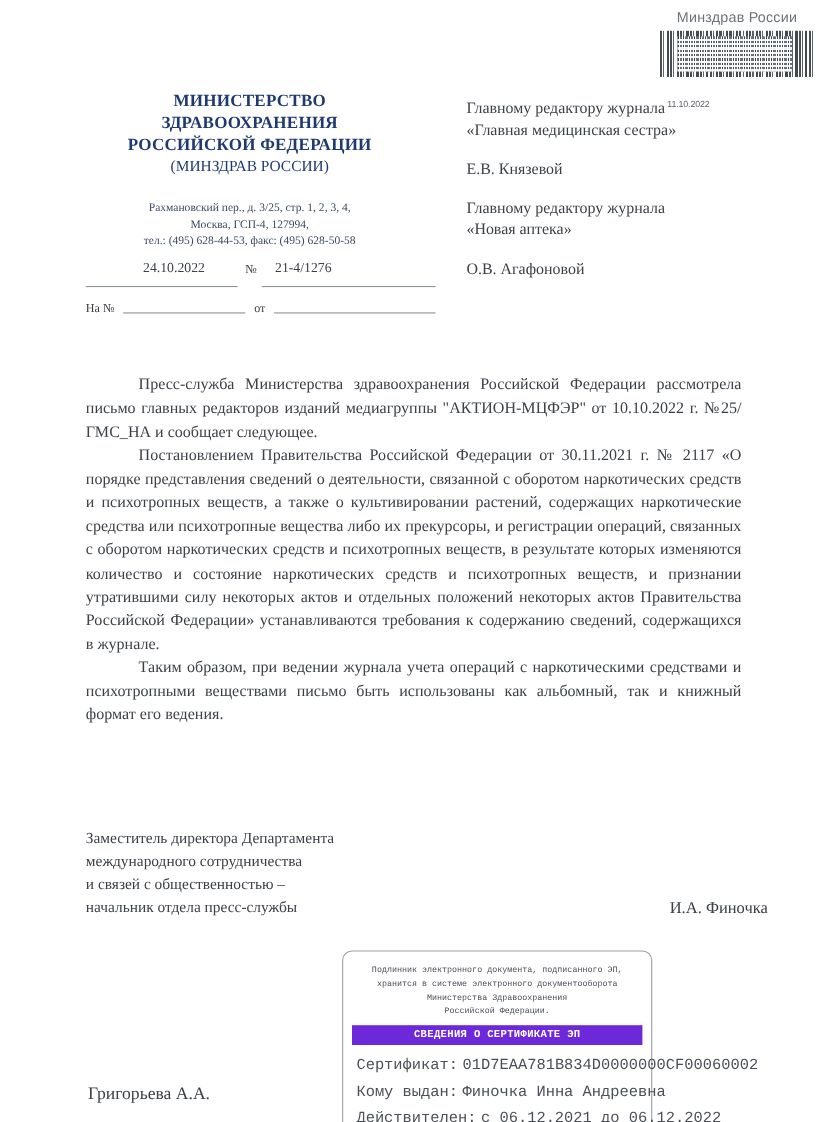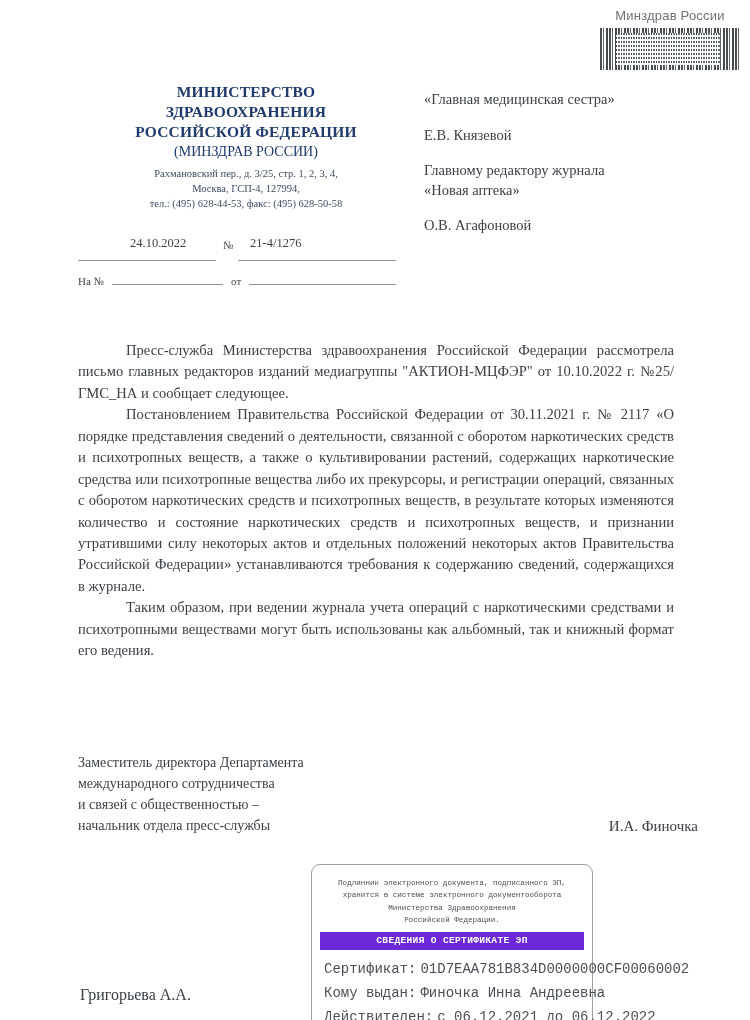--- a/index.html
+++ b/index.html
@@ -69,21 +69,21 @@
       repeating-linear-gradient(90deg,
         #3f444a 0px, #3f444a 1px,
         #ffffff 1px, #ffffff 2px,
         #6b7078 2px, #6b7078 4px,
         #ffffff 4px, #ffffff 5px);
   }
 
   
   .letterhead {
     position: absolute;
-    left: 90px;
+    left: 71px;
     top: 82px;
     width: 312px;
     text-align: center;
   }
   .lh-title {
     color: #1f3a6e;
     font-weight: bold;
     font-size: 15.5px;
     line-height: 1.28;
     letter-spacing: .2px;
@@ -91,21 +91,21 @@
   .lh-sub {
     color: #1f3a6e;
     font-size: 14px;
     line-height: 1.3;
     margin-top: 2px;
   }
   .lh-address {
     color: #3d4a63;
     font-size: 10.5px;
     line-height: 1.45;
-    margin-top: 4px;
+    margin-top: 20px;
   }
 
   
   .refblock {
     position: absolute;
     left: 78px;
     top: 236px;
     width: 318px;
     font-size: 12.5px;
     color: #3c4147;
@@ -301,34 +301,35 @@
     <div class="ref-row-2">
       <span class="ref-label">На №</span>
       <div class="rule left"></div>
       <span class="ref-label">от</span>
       <div class="rule right"></div>
     </div>
   </div>
 
   <div class="addressee">
     <div class="addr-group">
+      <div><span>Главному редактору журнала</span><span class="incoming-date">11.10.2022</span></div>
       <div>«Главная медицинская сестра»</div>
       <div class="addr-name">Е.В. Князевой</div>
     </div>
     <div class="addr-group">
       <div>Главному редактору журнала</div>
       <div>«Новая аптека»</div>
       <div class="addr-name">О.В. Агафоновой</div>
     </div>
   </div>
 
   <div class="body-text">
     <p class="last-line-left">Пресс-служба Министерства здравоохранения Российской Федерации рассмотрела письмо главных редакторов изданий медиагруппы "АКТИОН-МЦФЭР" от 10.10.2022 г. №25/ГМС_НА и сообщает следующее.</p>
     <p class="last-line-left">Постановлением Правительства Российской Федерации от 30.11.2021 г. № 2117 «О порядке представления сведений о деятельности, связанной с оборотом наркотических средств и психотропных веществ, а также о культивировании растений, содержащих наркотические средства или психотропные вещества либо их прекурсоры, и регистрации операций, связанных с оборотом наркотических средств и психотропных веществ, в результате которых изменяются количество и состояние наркотических средств и психотропных веществ, и признании утратившими силу некоторых актов и отдельных положений некоторых актов Правительства Российской Федерации» устанавливаются требования к содержанию сведений, содержащихся в журнале.</p>
-    <p class="last-line-left">Таким образом, при ведении журнала учета операций с наркотическими средствами и психотропными веществами могут быть использованы как альбомный, так и книжный формат его ведения.</p>
+    <p class="last-line-left">Таким образом, при ведении журнала учета операций с наркотическими средствами и психотропными веществами письмо быть использованы как альбомный, так и книжный формат его ведения.</p>
   </div>
 
   <div class="signature">
     <div class="sig-title">
       <div>Заместитель директора Департамента</div>
       <div>международного сотрудничества</div>
       <div>и связей с общественностью –</div>
       <div>начальник отдела пресс-службы</div>
     </div>
     <div class="sig-name">И.А. Финочка</div>

